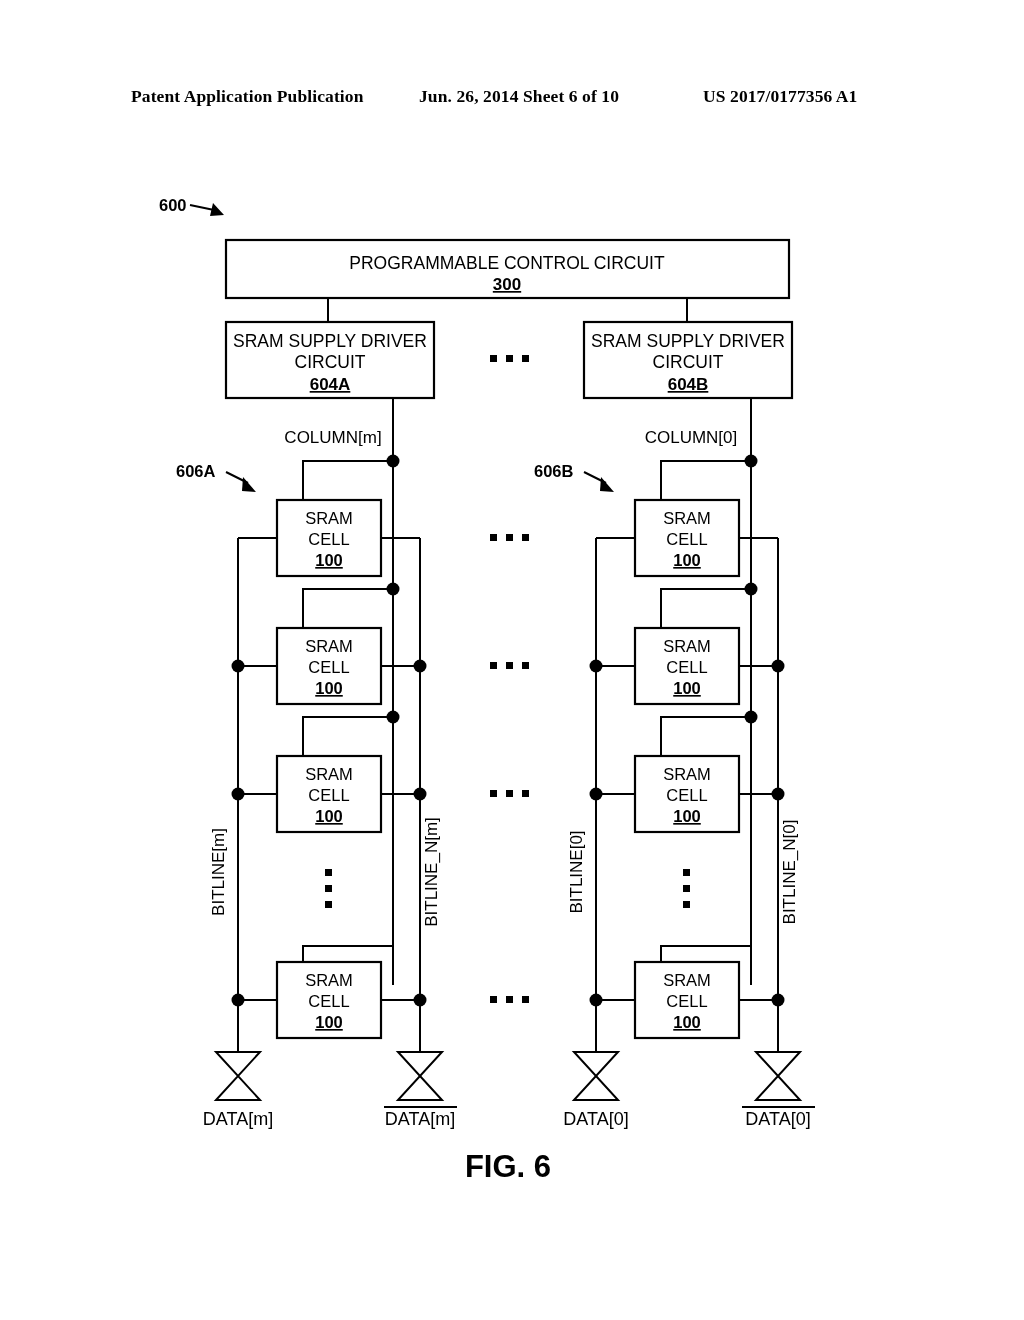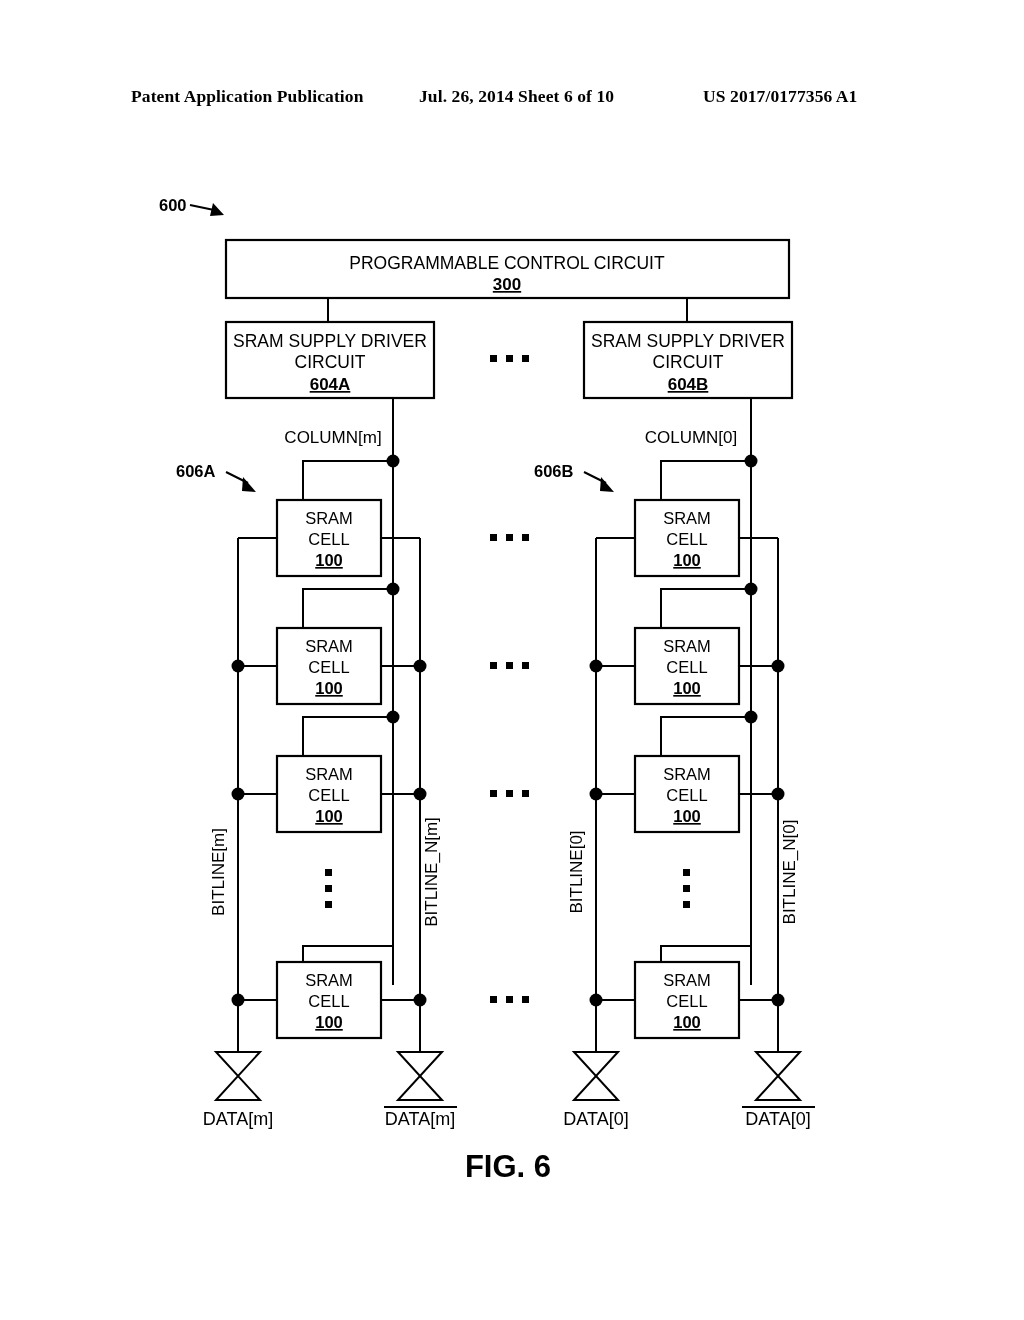--- a/index.html
+++ b/index.html
@@ -37,21 +37,21 @@
   .bx  { stroke:#000; stroke-width:2.2; fill:#ffffff; }
   .dot { fill:#000; }
   .bow { stroke:#000; stroke-width:2; fill:#ffffff; }
   .ell { fill:#000; }
 </style>
 </head>
 <body>
 
 <div id="page-header">
   <span class="hdr-left">Patent Application Publication</span>
-  <span class="hdr-mid">Jul. 26, 2014  Sheet 6 of 10</span>
+  <span class="hdr-mid">Jun. 26, 2014  Sheet 6 of 10</span>
   <span class="hdr-right">US 2017/0177356 A1</span>
 </div>
 
 <div id="figure">
 <svg viewBox="0 0 1024 1320" xmlns="http://www.w3.org/2000/svg">
 
   <text class="t t-lead" x="159" y="211">600</text>
   <path class="ln" d="M190 205 L214 210"></path>
   <path class="dot" d="M213 203 L224 215 L210 216 Z"></path>
 

